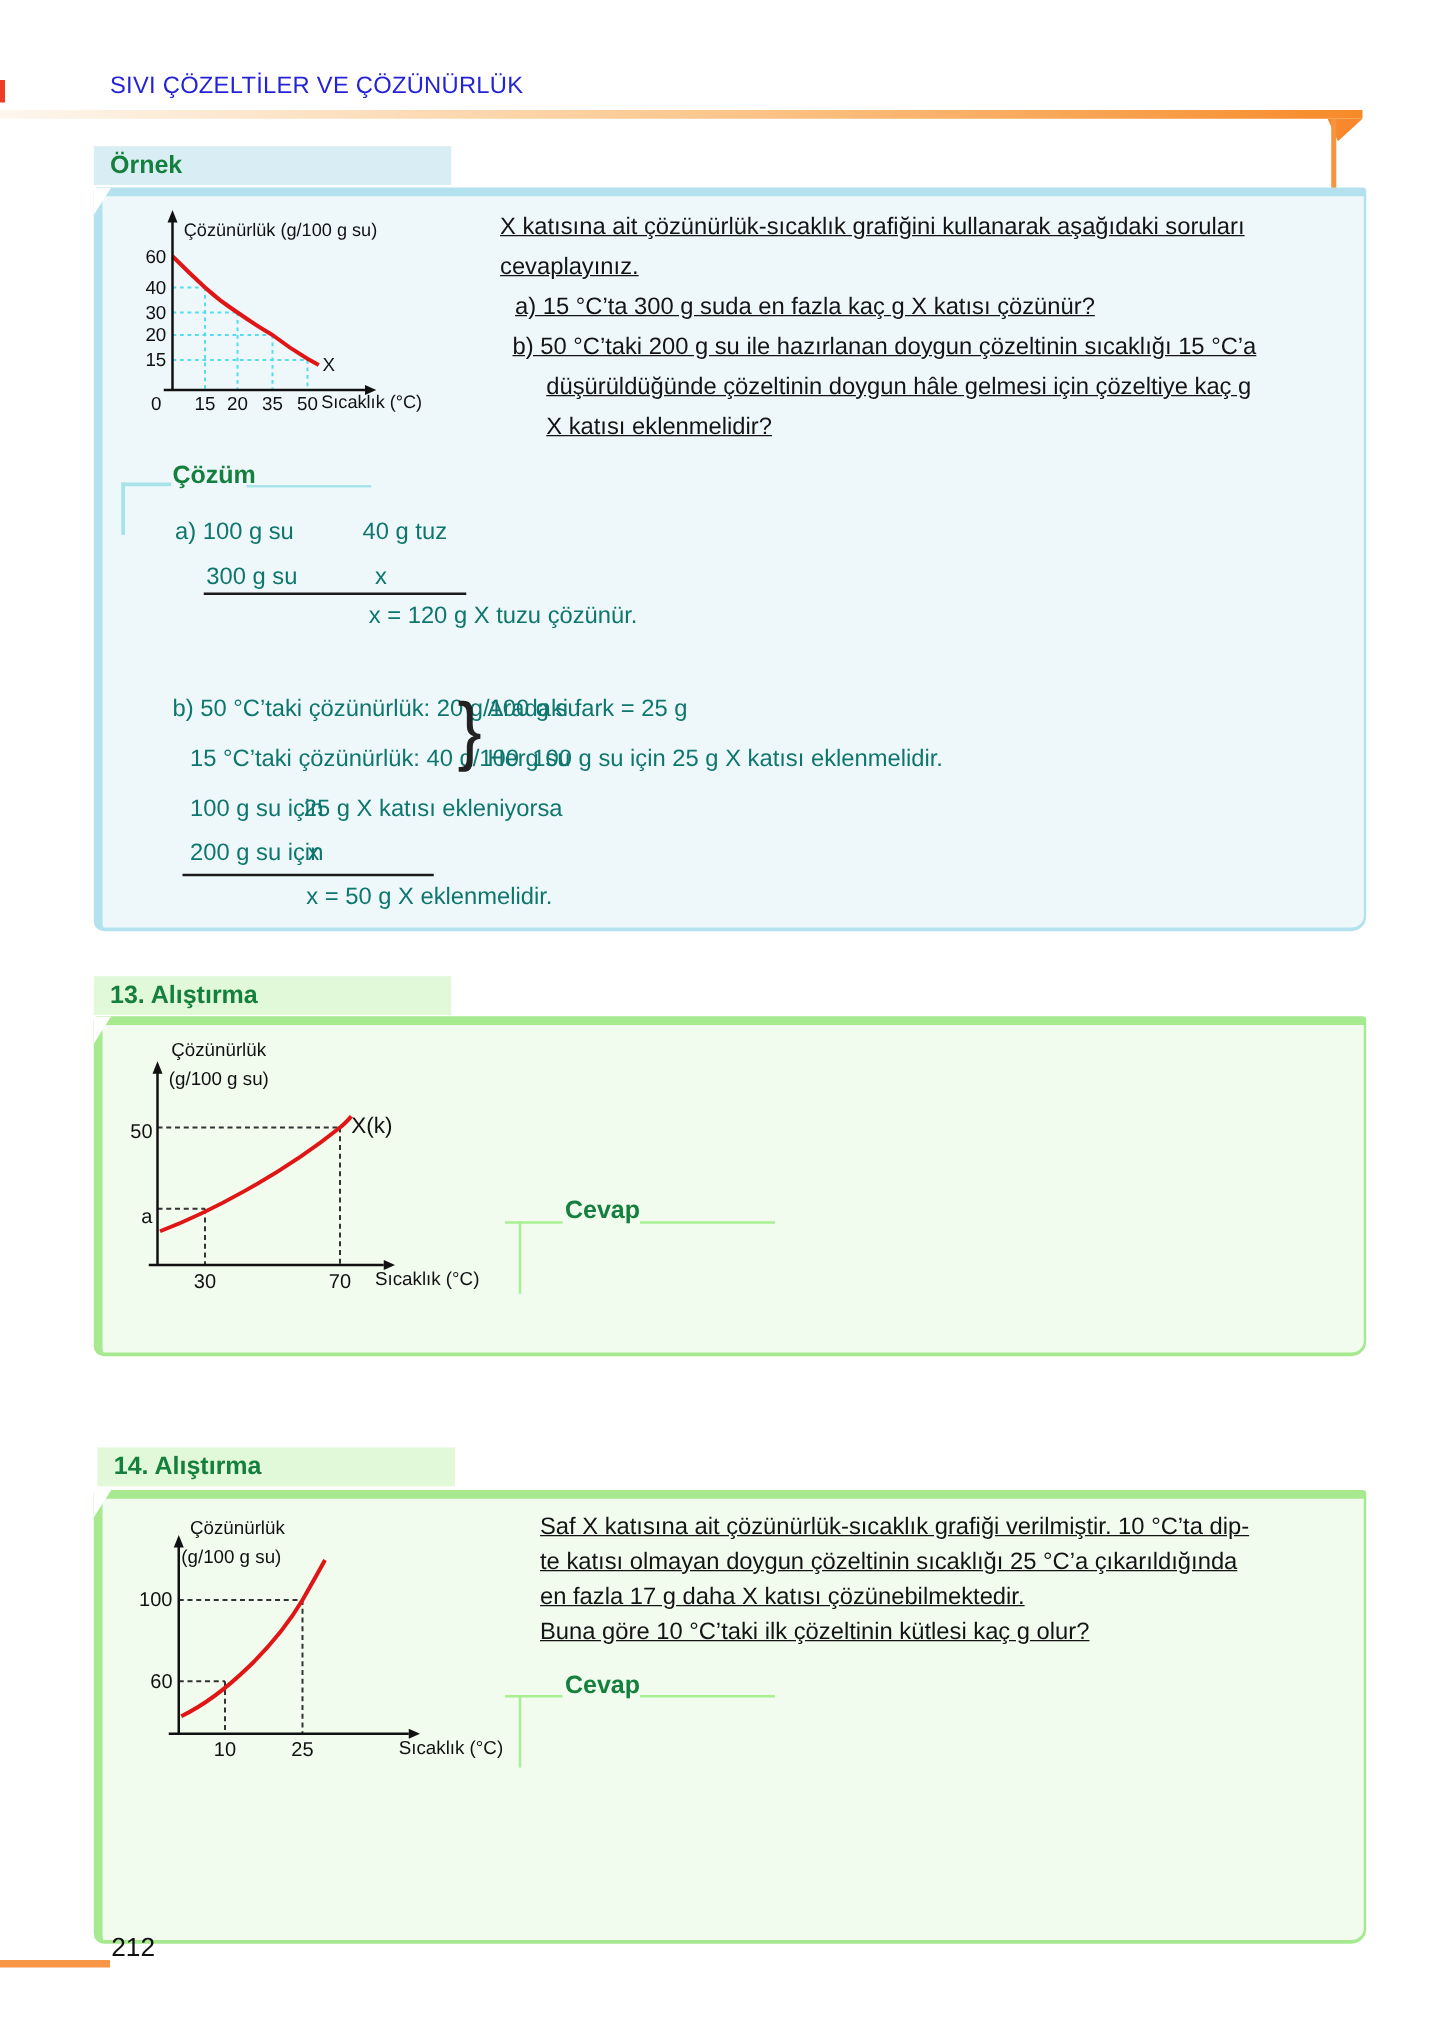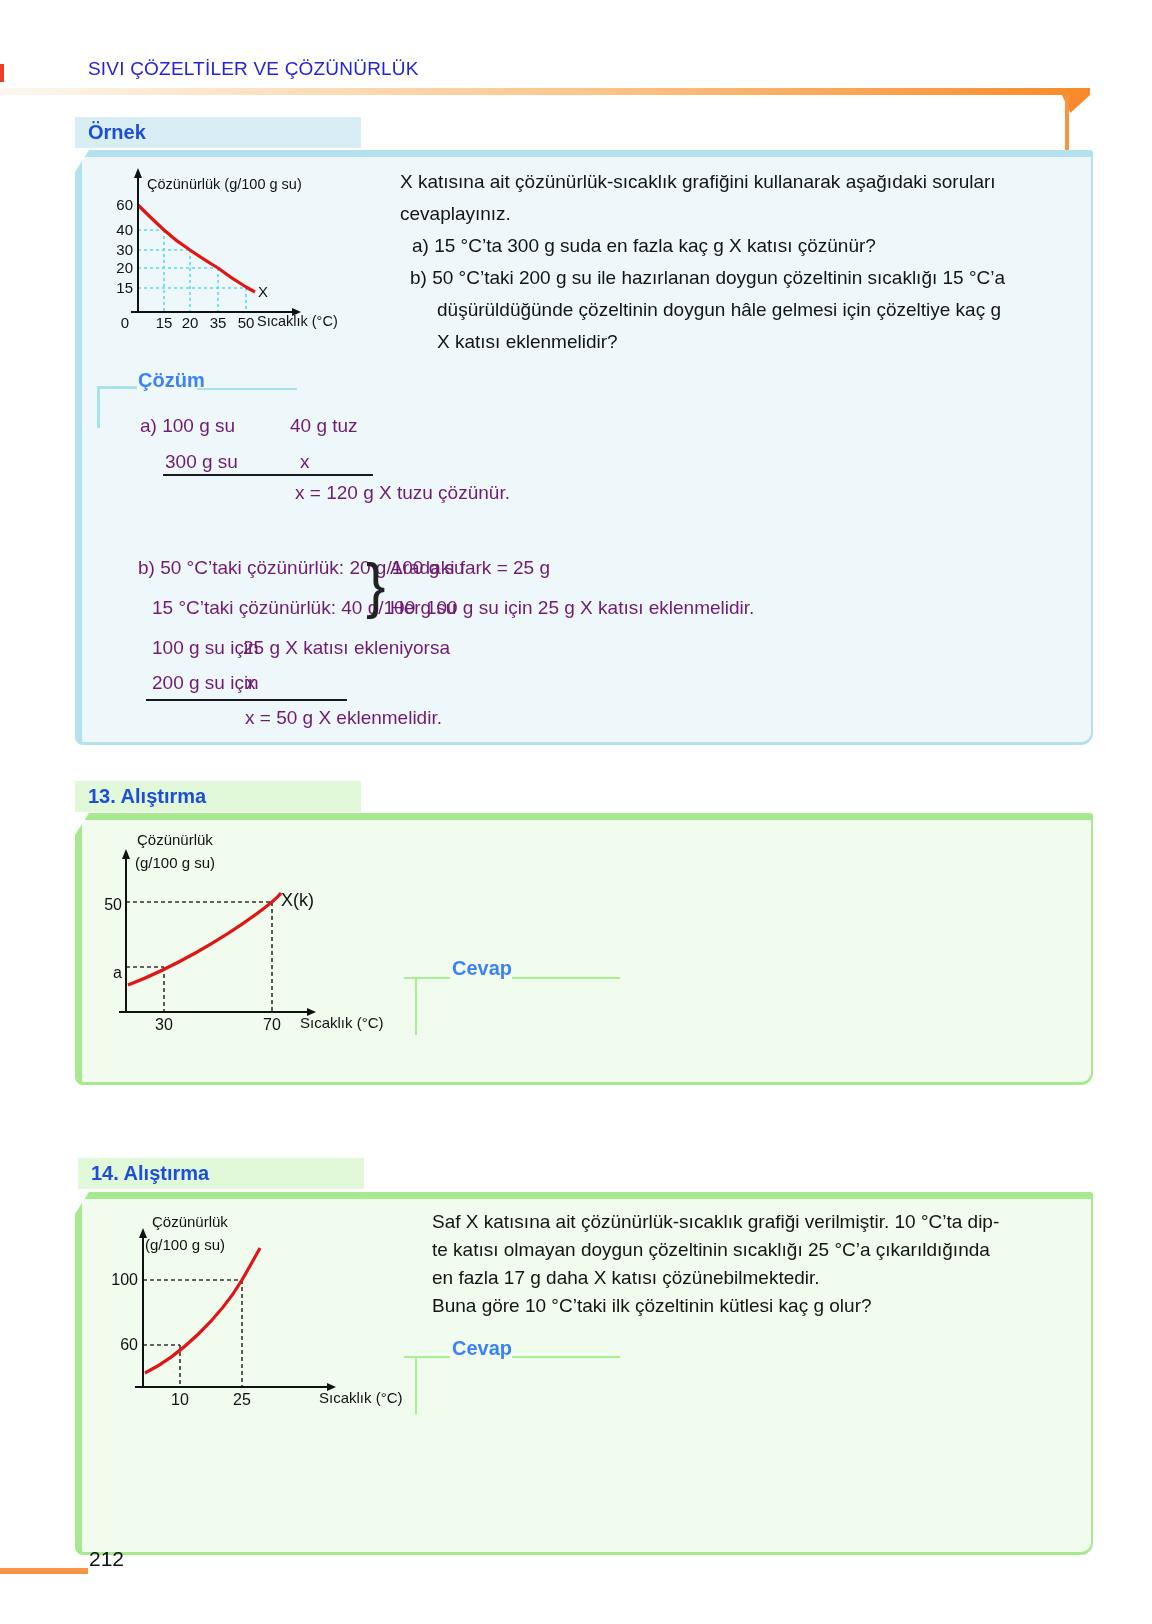--- a/index.html
+++ b/index.html
@@ -1,24 +1,24 @@
 <!DOCTYPE html>
 <html><head>
 <meta charset="utf-8">
 <style>
   html,body{margin:0;padding:0;background:#fff;}
   .page{position:relative;width:1152px;height:1624px;background:#fff;overflow:hidden;
         font-family:"Liberation Sans",sans-serif;color:#111;}
   .abs{position:absolute;}
-  .t19{position:absolute;font-size:19px;color:#701a75;white-space:nowrap;}
-  .lines19{position:absolute;font-size:19px;color:#141414;}
+  .t19{position:absolute;font-size:19px;color:#0f766e;white-space:nowrap;}
+  .lines19{position:absolute;font-size:19px;color:#141414;text-decoration:underline;}
   .lines19 div{white-space:nowrap;}
-  .bold20{position:absolute;font-size:20px;font-weight:bold;color:#3b82f6;white-space:nowrap;}
+  .bold20{position:absolute;font-size:20px;font-weight:bold;color:#15803d;white-space:nowrap;}
   .label-box{position:absolute;width:273px;height:31px;font-size:20px;font-weight:bold;
-             line-height:31px;padding-left:13px;box-sizing:content-box;color:#1d4ed8;}
+             line-height:31px;padding-left:13px;box-sizing:content-box;color:#15803d;}
   .label-blue{background:#d9edf4;}
   .label-green{background:#e1f8d9;}
   .content-box{position:absolute;box-sizing:border-box;border-style:solid;border-width:7px 2px 3px 7px;
                border-radius:3px 3px 12px 8px;}
   .box-blue{background:#eef8fb;border-color:#b3e1ed;}
   .box-green{background:#f1fbee;border-color:#a6e98f;}
   .notch{position:absolute;width:14px;height:22px;background:#fff;clip-path:polygon(0 0,100% 0,0 100%);}
   .rule{position:absolute;background:#1a1a1a;}
   .deco{position:absolute;}
   .cyan-line{background:#a8e3ea;}

